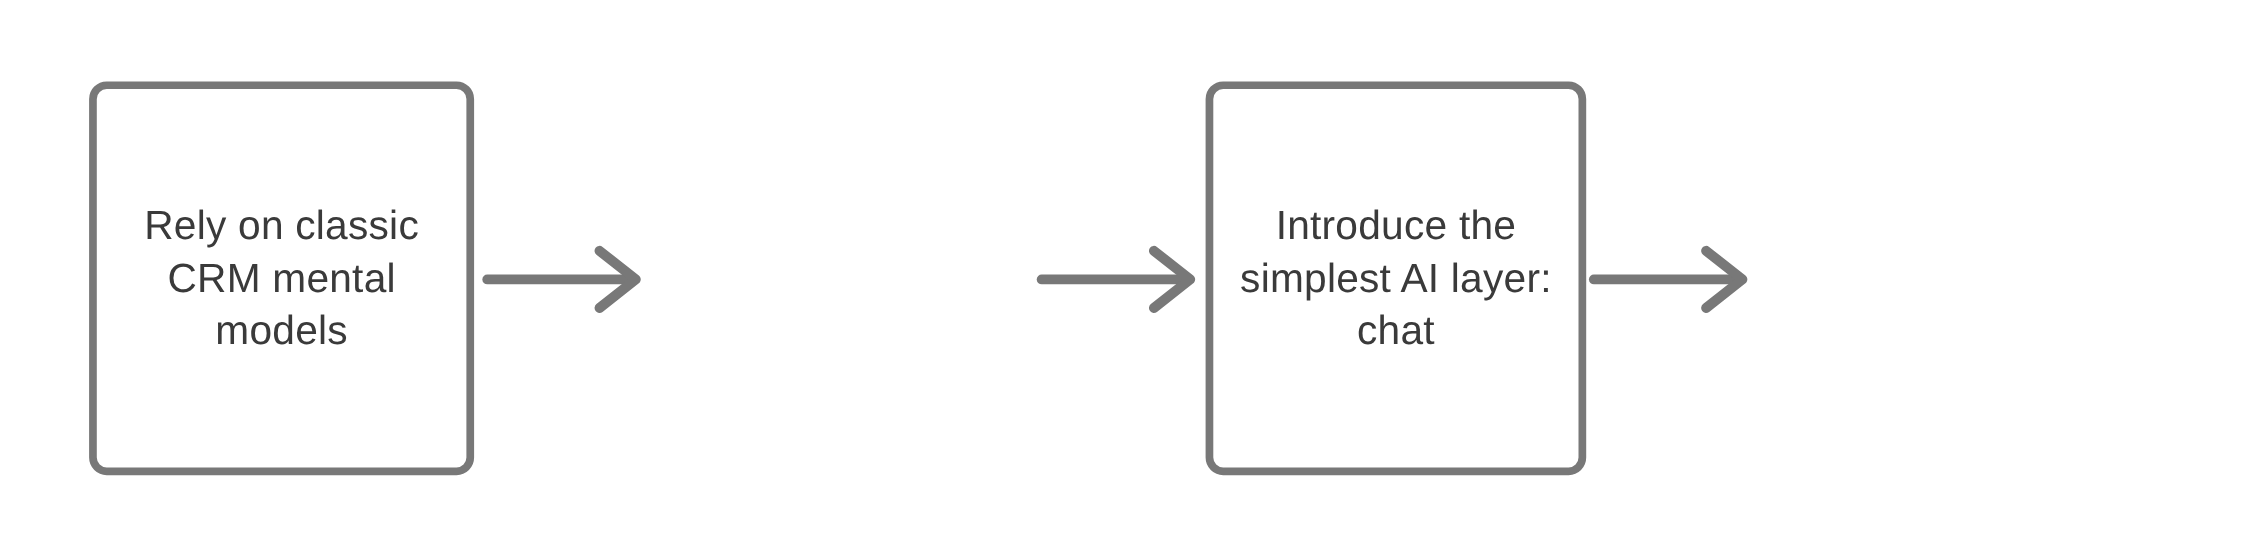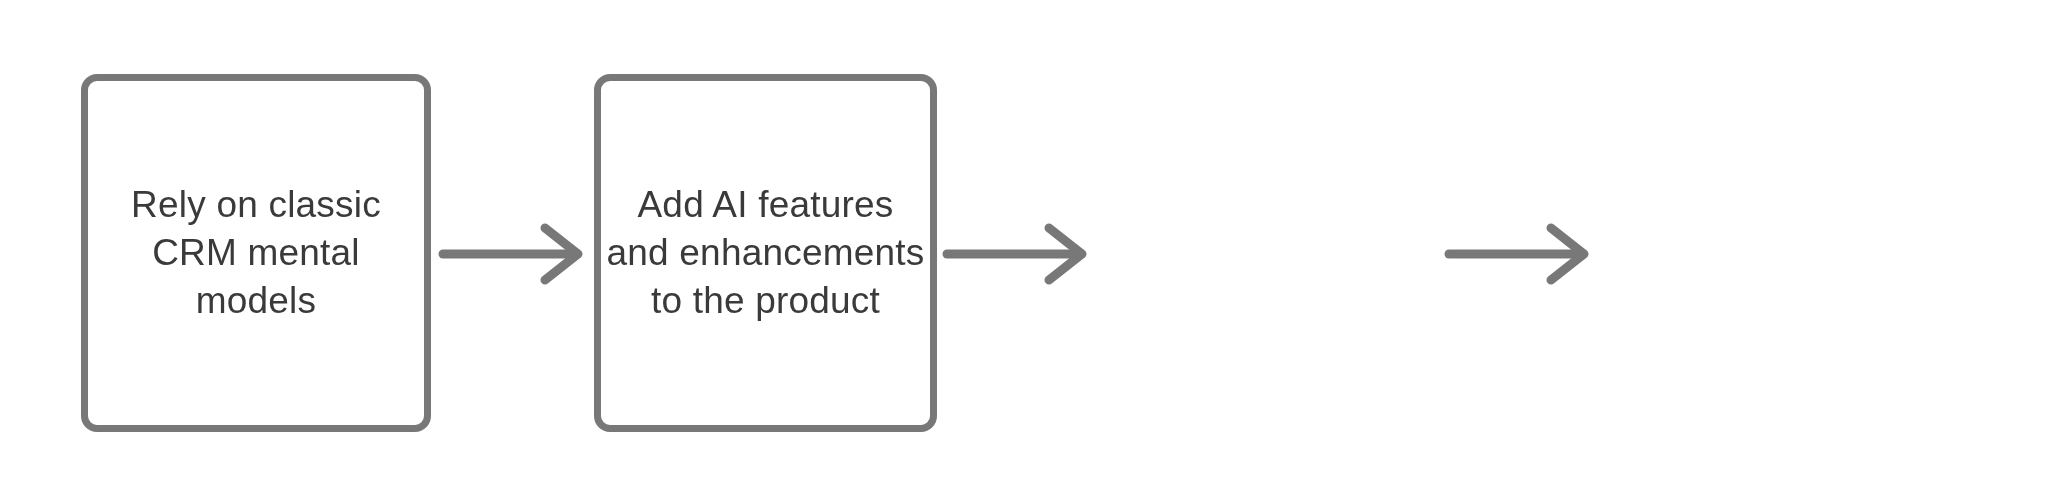--- a/index.html
+++ b/index.html
@@ -62,31 +62,31 @@
     <span class="step-label">Rely on classic
 CRM mental
 models</span>
   </div>
 
   <svg class="arrow" id="arrow1" viewBox="0 0 150 70" xmlns="http://www.w3.org/2000/svg" aria-hidden="true">
     <line x1="6" y1="35" x2="132" y2="35" stroke="#787878" stroke-width="9" stroke-linecap="round"></line>
     <polyline points="108,9 141,35 108,61" fill="none" stroke="#787878" stroke-width="9" stroke-linecap="round" stroke-linejoin="round"></polyline>
   </svg>
 
-  <div class="step" id="step2">
-    <span class="step-label">Add AI features
-and enhancements
-to the product</span>
-  </div>
 
   <svg class="arrow" id="arrow2" viewBox="0 0 150 70" xmlns="http://www.w3.org/2000/svg" aria-hidden="true">
     <line x1="6" y1="35" x2="132" y2="35" stroke="#787878" stroke-width="9" stroke-linecap="round"></line>
     <polyline points="108,9 141,35 108,61" fill="none" stroke="#787878" stroke-width="9" stroke-linecap="round" stroke-linejoin="round"></polyline>
   </svg>
 
+  <div class="step" id="step3">
+    <span class="step-label">Introduce the
+simplest AI layer:
+chat</span>
+  </div>
 
   <svg class="arrow" id="arrow3" viewBox="0 0 150 70" xmlns="http://www.w3.org/2000/svg" aria-hidden="true">
     <line x1="6" y1="35" x2="132" y2="35" stroke="#787878" stroke-width="9" stroke-linecap="round"></line>
     <polyline points="108,9 141,35 108,61" fill="none" stroke="#787878" stroke-width="9" stroke-linecap="round" stroke-linejoin="round"></polyline>
   </svg>
 
 
 </div>
 
 </body></html>

